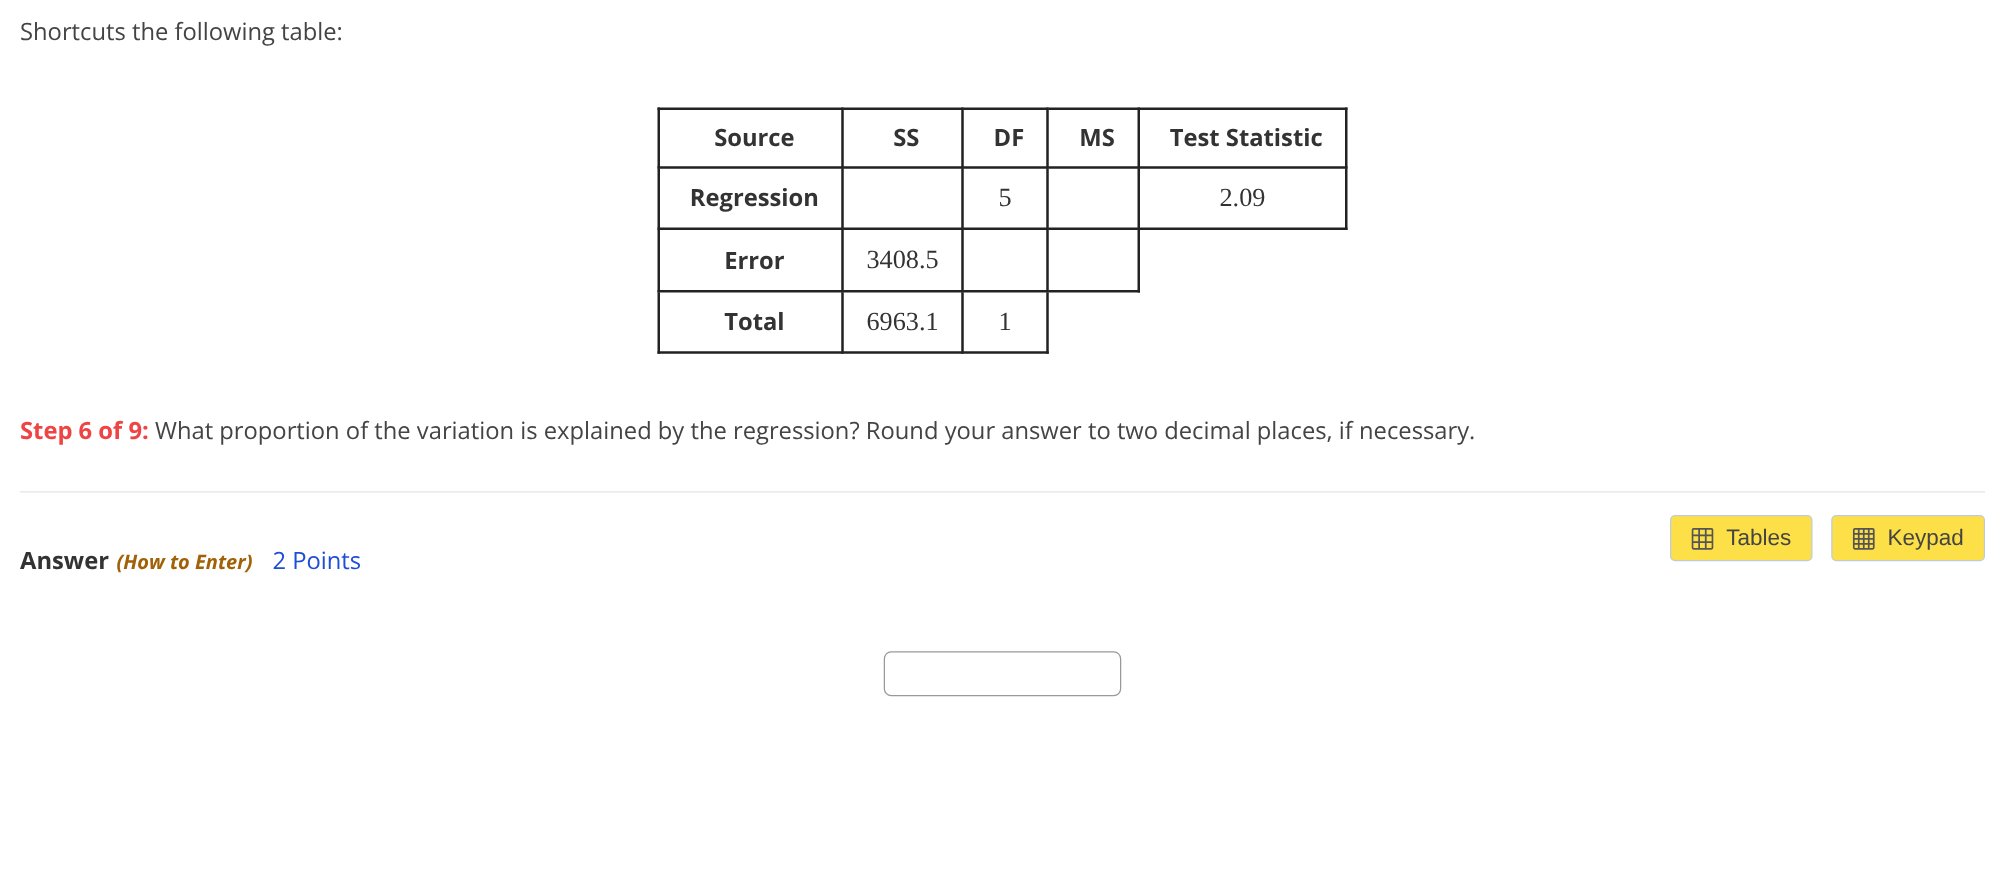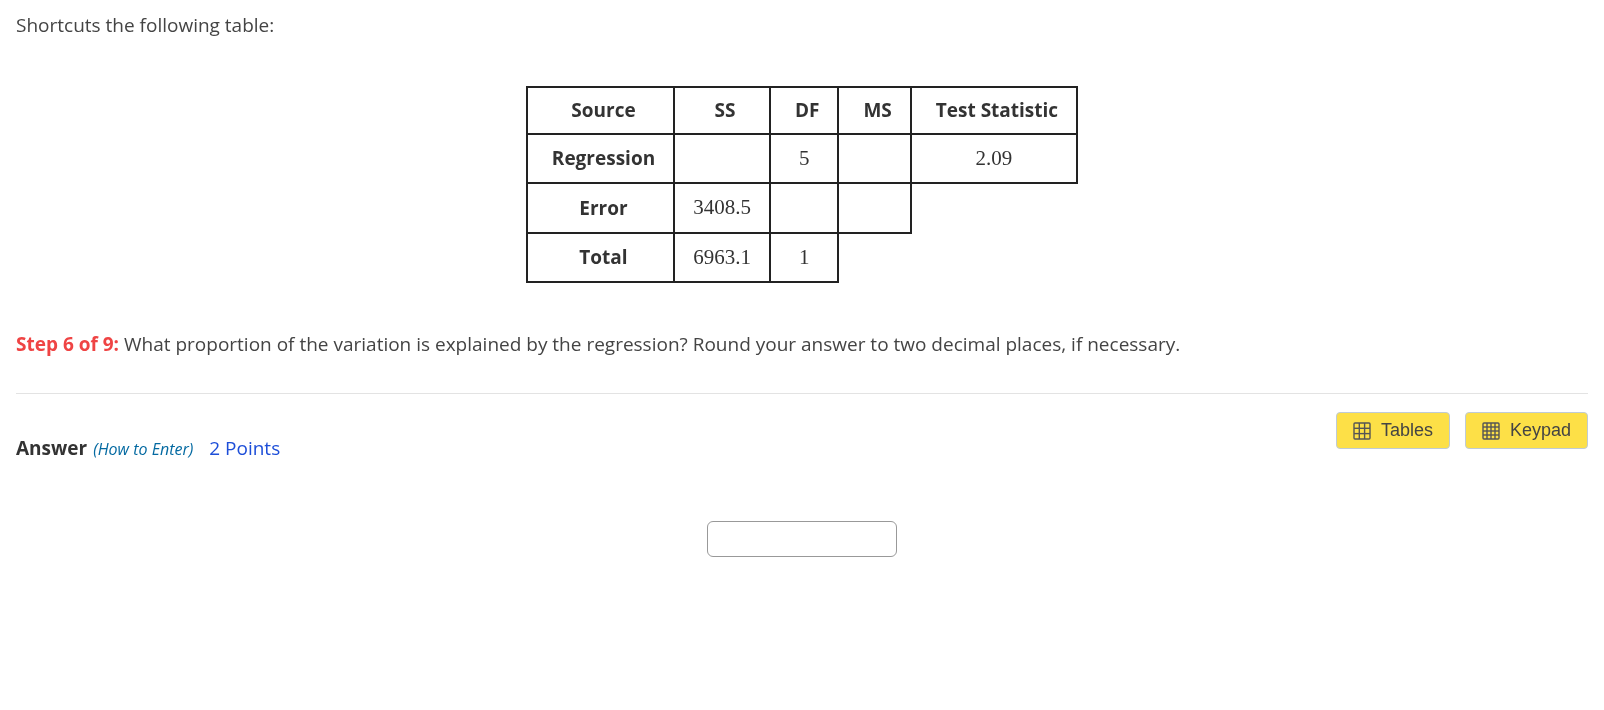--- a/index.html
+++ b/index.html
@@ -60,24 +60,25 @@
     justify-content: space-between;
     align-items: flex-start;
   }
   .answer-left {
     display: flex;
     align-items: baseline;
     gap: 6px;
   }
   .answer-label { font-weight: 700; margin-top: 23px; }
   .how-to-enter {
-    color: #0369a1;
+    color: #a16207;
     font-style: italic;
     font-size: 16px;
     cursor: pointer;
+    font-weight: bold;
   }
   .points {
     margin-left: 10px;
     color: #1d4ed8;
   }
   .answer-right {
     text-align: right;
   }
   .btn {
     display: inline-flex;

